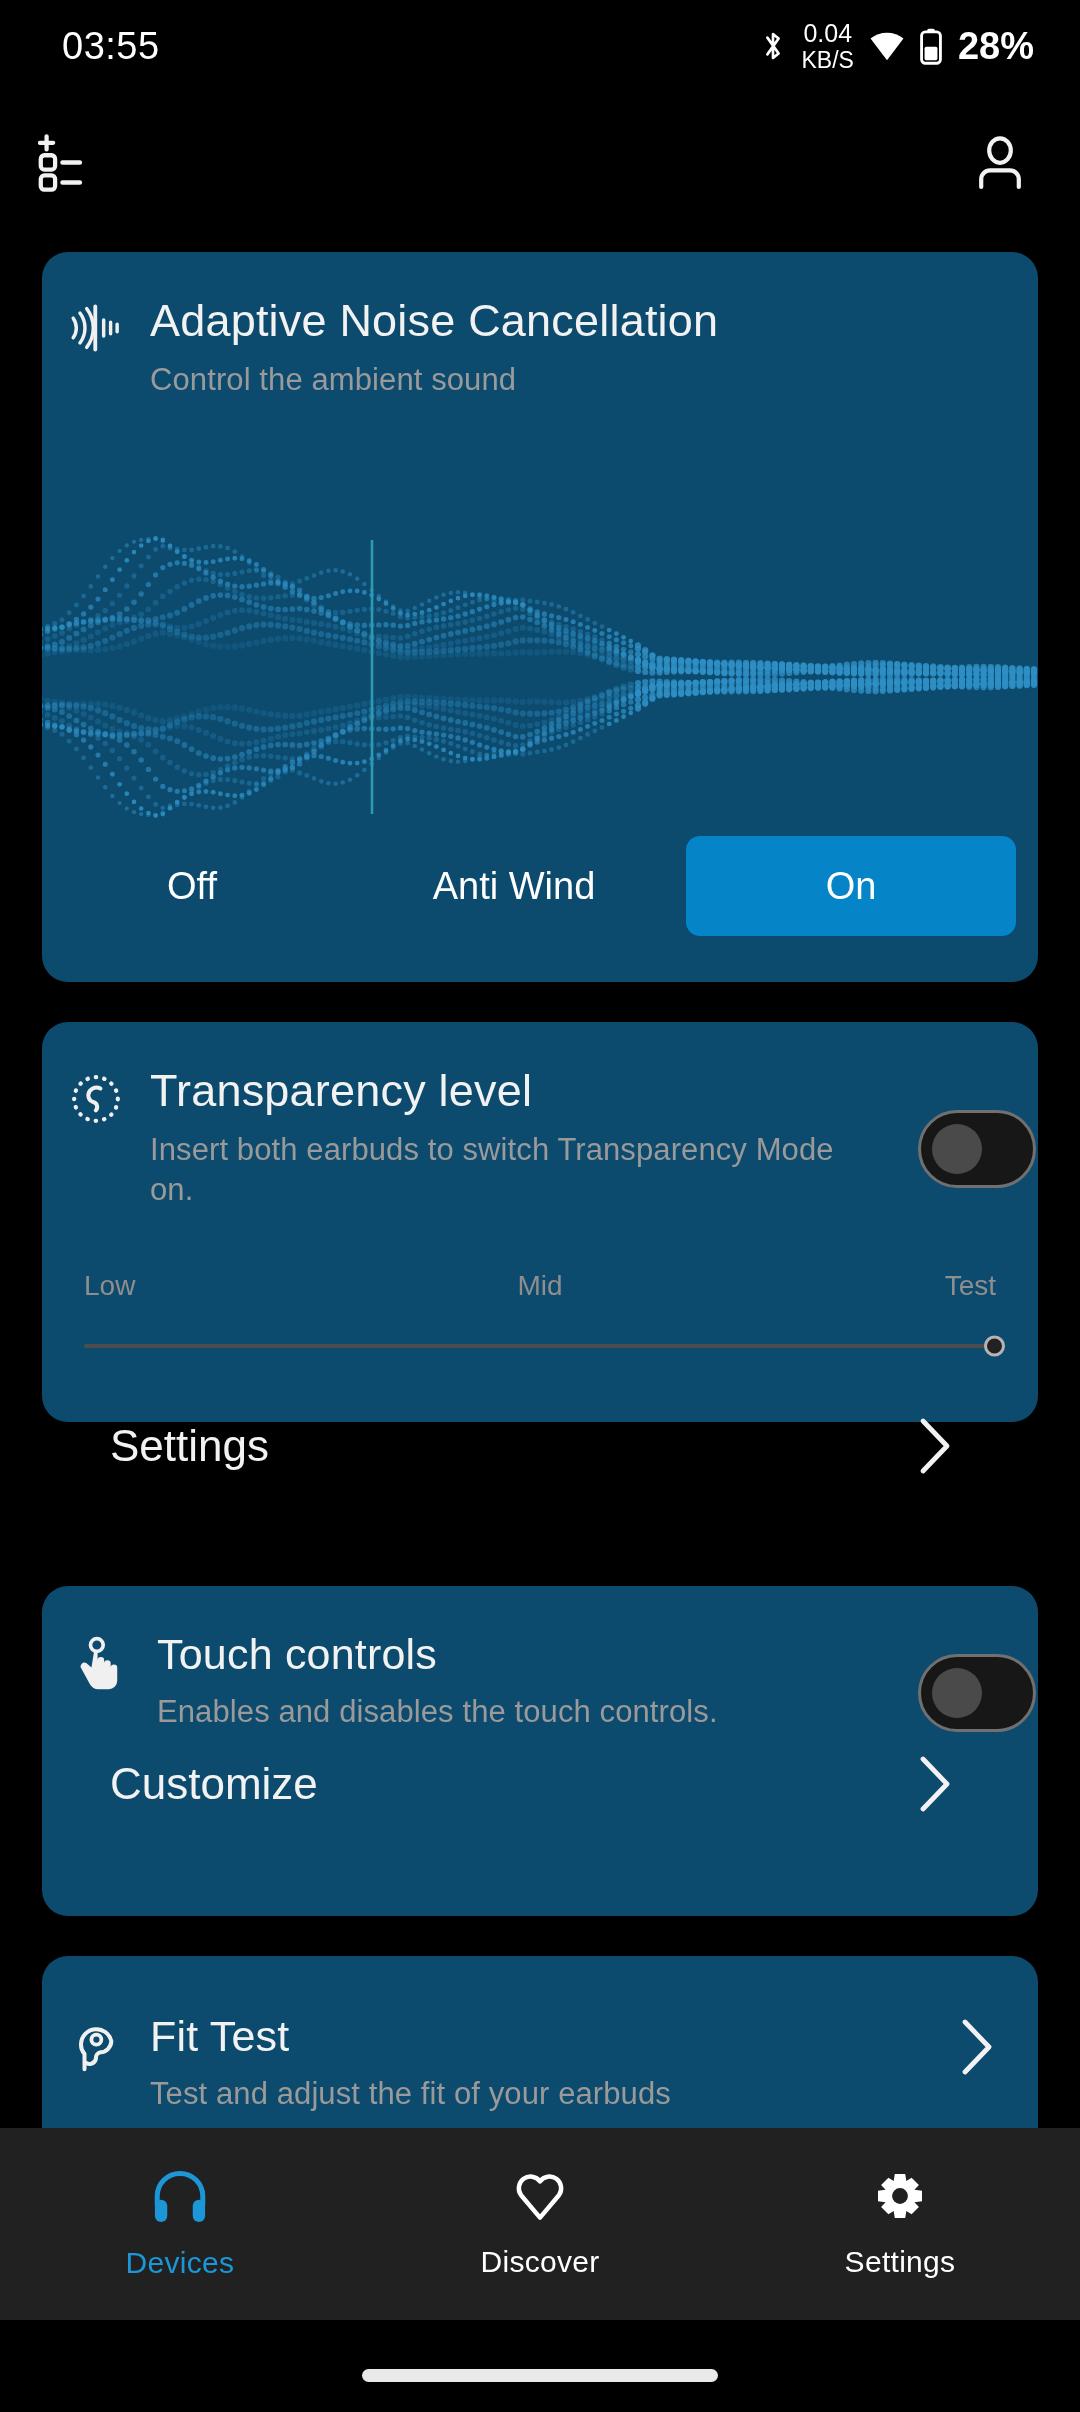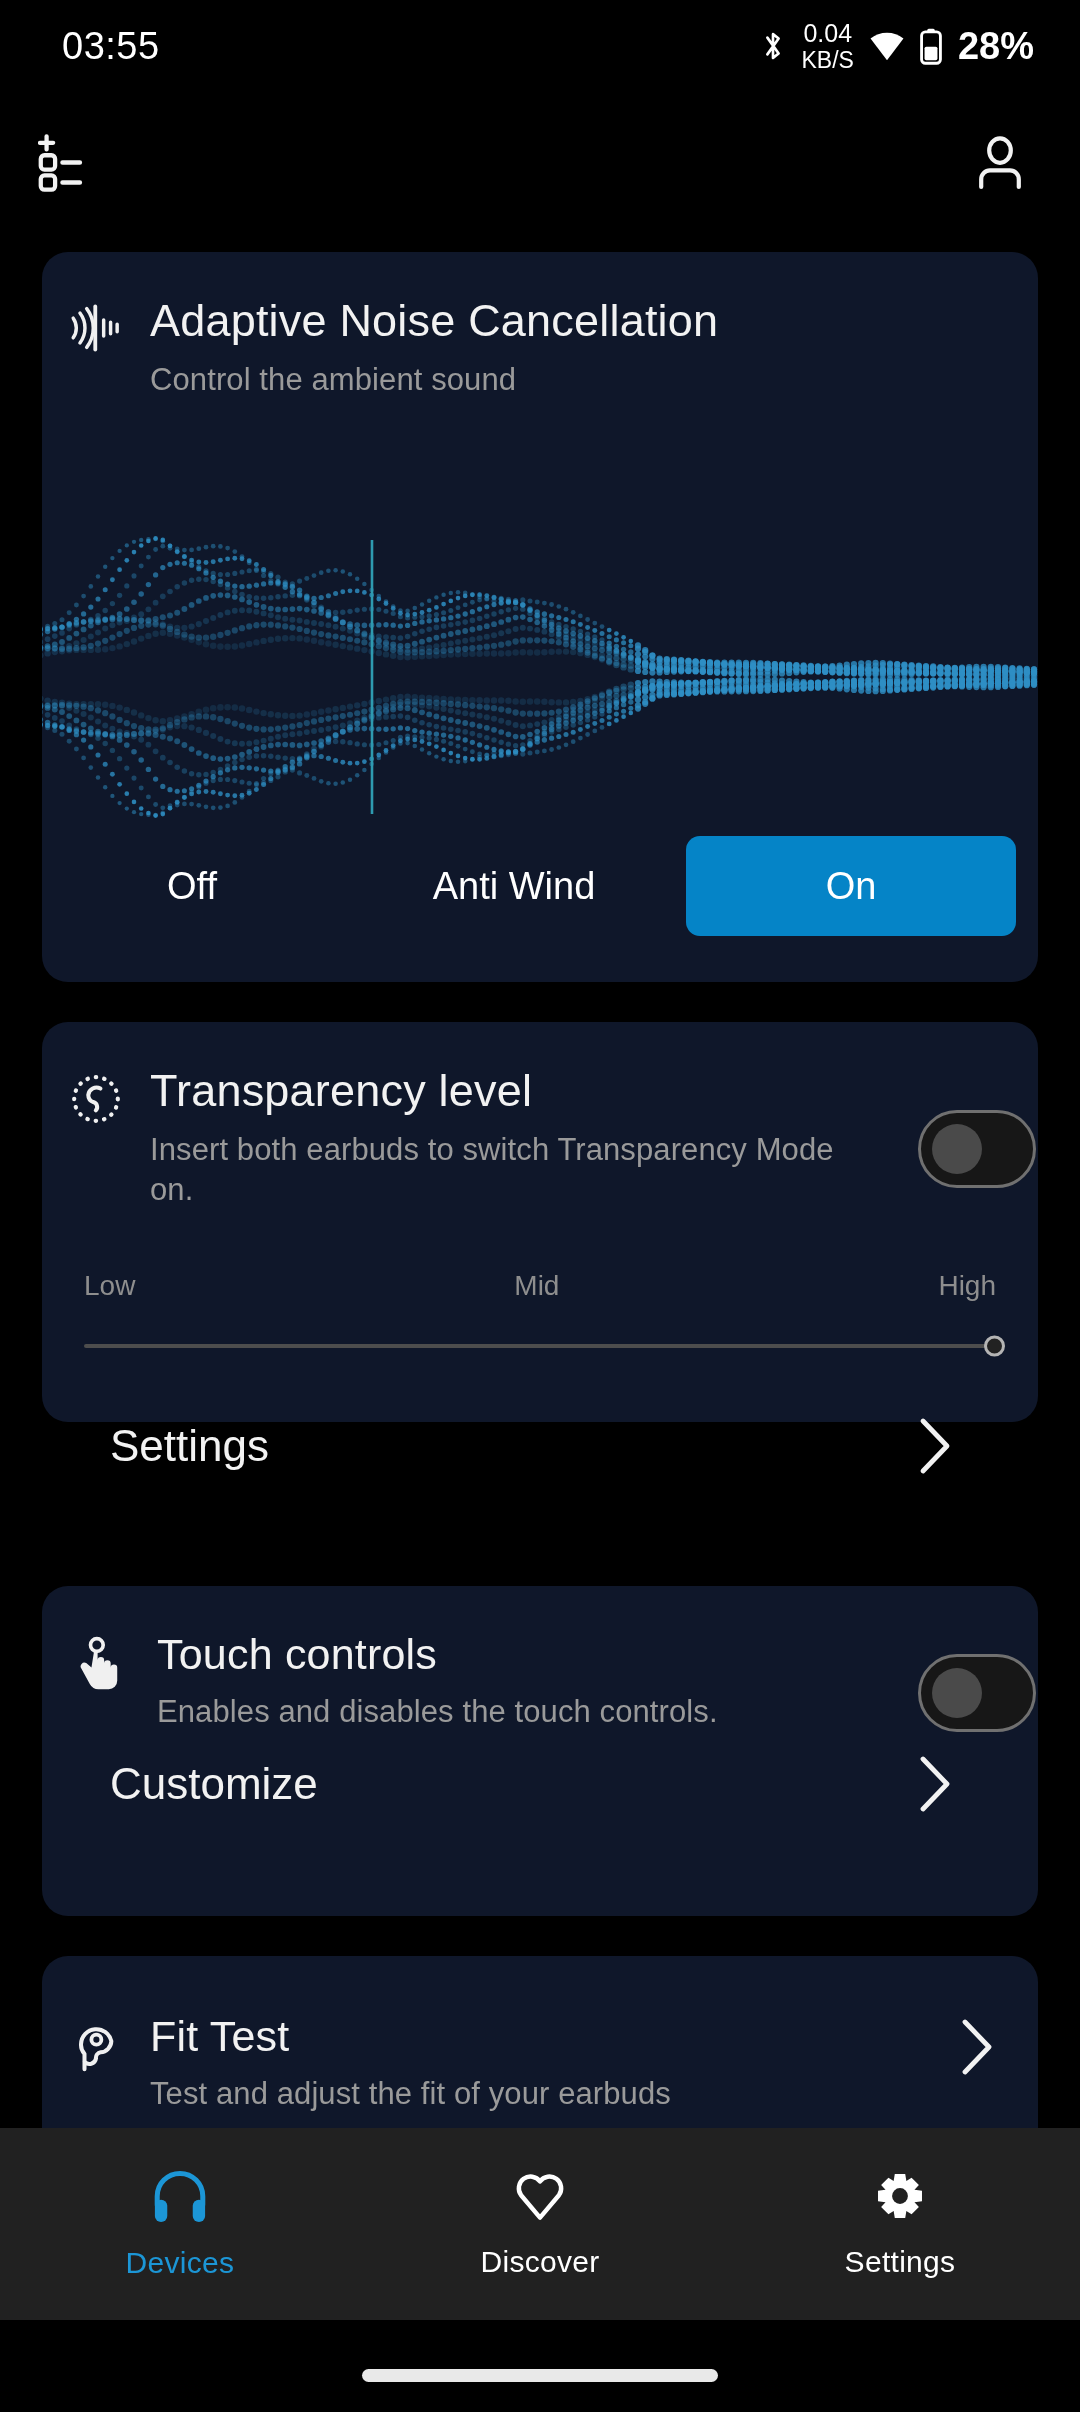--- a/index.html
+++ b/index.html
@@ -27,21 +27,21 @@
   
   .appbar {
     position:absolute; top:120px; left:0; width:1080px; height:90px;
     display:flex; align-items:center; justify-content:space-between;
     padding:0 54px 0 38px;
   }
 
   
   .card {
     position:absolute; left:42px; width:996px;
-    background:#0f172a; border-radius:26px; overflow:hidden;
+    background:#0c4a6e; border-radius:26px; overflow:hidden;
   }
   .card-anc   { top:252px;  height:730px; }
   .card-trans { top:1022px; height:400px; }
   .card-touch { top:1586px; height:330px;padding-left:7px; }
   .card-fit   { top:1956px; height:200px; }
 
   .row-head { display:flex; align-items:flex-start; padding:44px 0 0 0; }
   .icon-col { width:108px; display:flex; justify-content:center; padding-top:6px; flex:none; }
   .txt-col  { flex:1; padding-right:24px; }
 
@@ -2867,21 +2867,21 @@
   </div>
 
   <div class="toggle tg-trans">
     <div class="knob"></div>
   </div>
 
   <div class="slider-block">
     <div class="slider-labels">
       <span>Low</span>
       <span>Mid</span>
-      <span>High</span>
+      <span>Test</span>
     </div>
     <div class="slider-track">
       <div class="slider-thumb"></div>
     </div>
   </div>
 
   <div class="link-row lr-settings">
     <span class="lbl">Settings</span>
     <svg class="chev" width="34" height="58" viewBox="0 0 17 29">
       <path d="M2.5 2 L14.5 14.5 L2.5 27" fill="none" stroke="#f2f2f2" stroke-width="2.4" stroke-linecap="round" stroke-linejoin="round"></path>

